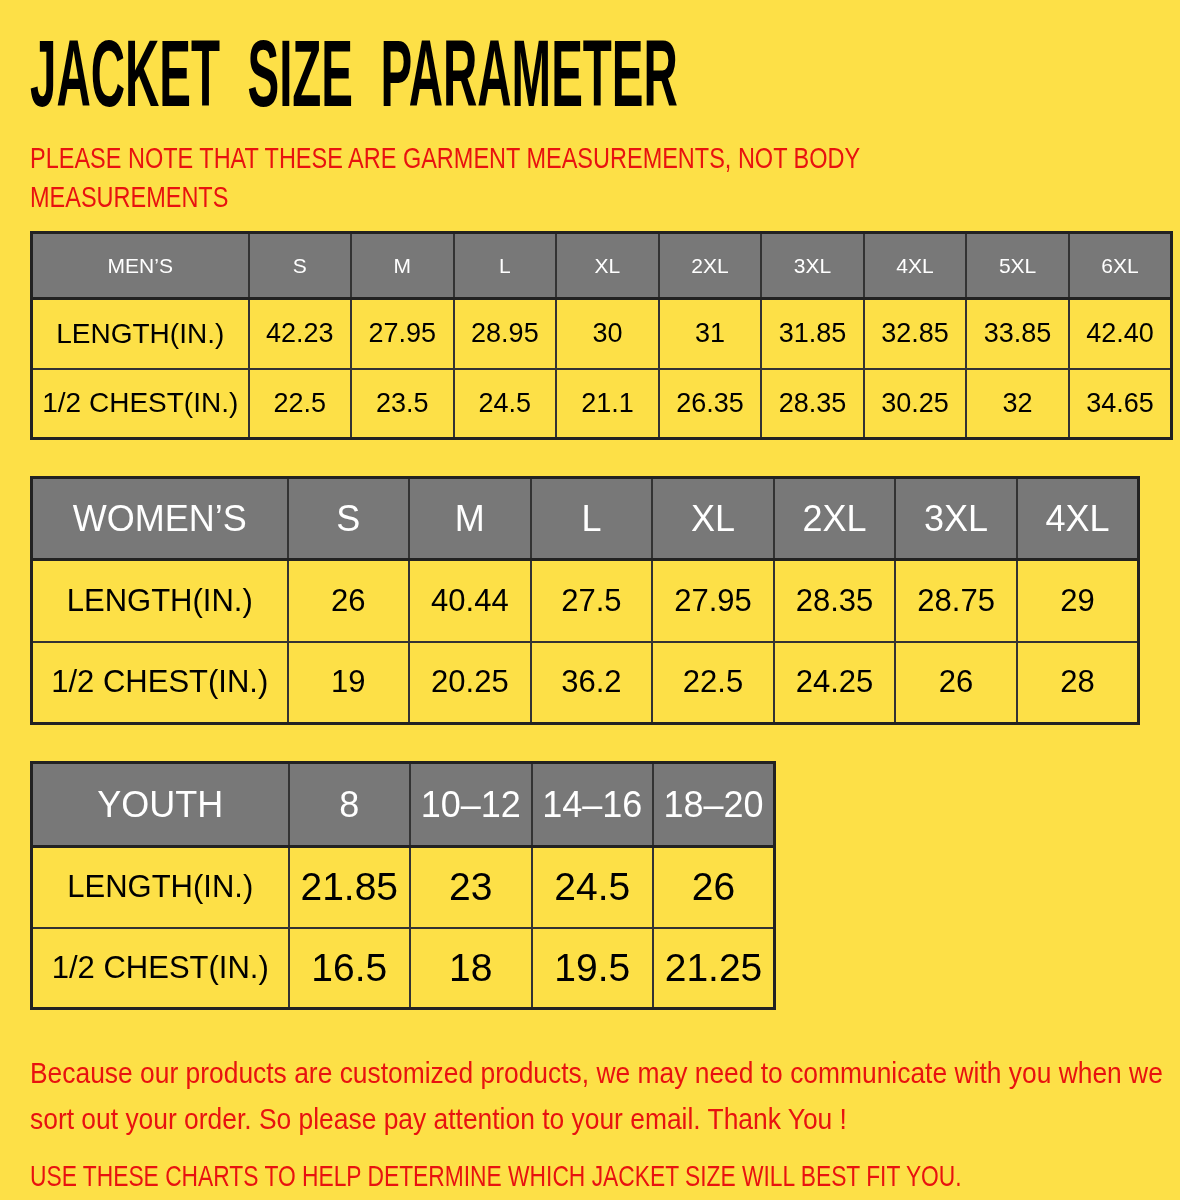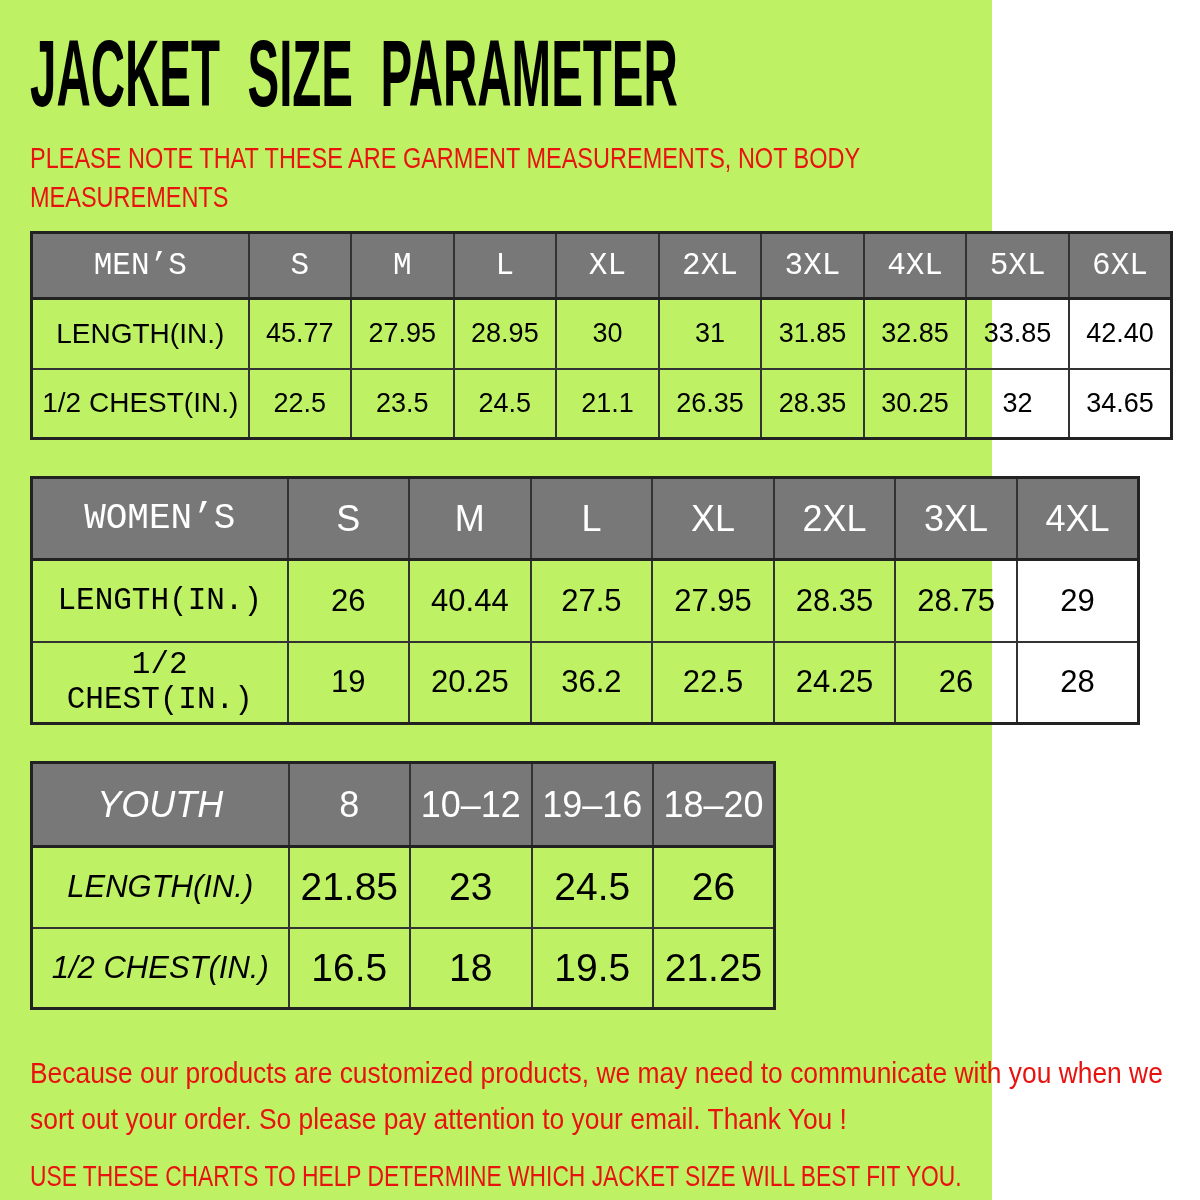--- a/index.html
+++ b/index.html
@@ -5,25 +5,25 @@
   * { margin: 0; padding: 0; box-sizing: border-box; }
   html, body { background: #ffffff; }
   body {
     width: 1200px;
     height: 1200px;
     font-family: "Liberation Sans", sans-serif;
     color: #000000;
     overflow: hidden;
   }
   .page {
-    width: 992px;
+    width: 1180px;
     height: 1200px;
     padding-left: 30px;
     padding-top: 26px;
-    background: #bef264;
+    background: #fde047;
   }
 
   
   .title {
     font-size: 95px;
     font-weight: bold;
     line-height: 1.0;
     letter-spacing: 0px;
     word-spacing: 0.30em;
     white-space: nowrap;
@@ -57,35 +57,35 @@
     padding: 0;
   }
   .size-table th {
     background: #787878;
     color: #ffffff;
     font-weight: normal;
     border-bottom: 3px solid #222222;
   }
 
   #mens-table { width: 1143px; margin-top: 14px; }
-  #mens-table th { height: 66px; font-size: 31px; font-family: Liberation Mono, monospace; }
+  #mens-table th { height: 66px; font-size: 21px; }
   #mens-table td { height: 70px; font-size: 27px; }
   #mens-table th:first-child, #mens-table td:first-child { width: 217px; }
   #mens-table .label-cell { font-size: 28px; }
 
   #womens-table { width: 1110px; margin-top: 36px; }
   #womens-table th { height: 82px; font-size: 36px; }
   #womens-table td { height: 82px; font-size: 31px; }
-  #womens-table th:first-child, #womens-table td:first-child { width: 256px; font-family: Liberation Mono, monospace; }
+  #womens-table th:first-child, #womens-table td:first-child { width: 256px; }
   #womens-table .label-cell { font-size: 31px; }
 
   #youth-table { width: 746px; margin-top: 36px; }
   #youth-table th { height: 84px; font-size: 36px; }
   #youth-table td { height: 81px; font-size: 39px; }
-  #youth-table th:first-child, #youth-table td:first-child { width: 257px; font-style: italic; }
+  #youth-table th:first-child, #youth-table td:first-child { width: 257px; }
   #youth-table .label-cell { font-size: 31px; }
 
   
   .footer-note-1 {
     margin-top: 40px;
     width: 1300px;
     font-size: 30px;
     line-height: 46px;
     color: #e8120f;
     transform: scaleX(0.88);
@@ -121,21 +121,21 @@
           <th>2XL</th>
           <th>3XL</th>
           <th>4XL</th>
           <th>5XL</th>
           <th>6XL</th>
         </tr>
       </thead>
       <tbody>
         <tr>
           <td class="label-cell">LENGTH(IN.)</td>
-          <td class="value-cell">45.77</td>
+          <td class="value-cell">42.23</td>
           <td class="value-cell">27.95</td>
           <td class="value-cell">28.95</td>
           <td class="value-cell">30</td>
           <td class="value-cell">31</td>
           <td class="value-cell">31.85</td>
           <td class="value-cell">32.85</td>
           <td class="value-cell">33.85</td>
           <td class="value-cell">42.40</td>
         </tr>
         <tr>
@@ -189,21 +189,21 @@
         </tr>
       </tbody>
     </table>
 
   <table id="youth-table" class="size-table">
       <thead>
         <tr>
           <th>YOUTH</th>
           <th>8</th>
           <th>10–12</th>
-          <th>19–16</th>
+          <th>14–16</th>
           <th>18–20</th>
         </tr>
       </thead>
       <tbody>
         <tr>
           <td class="label-cell">LENGTH(IN.)</td>
           <td class="value-cell">21.85</td>
           <td class="value-cell">23</td>
           <td class="value-cell">24.5</td>
           <td class="value-cell">26</td>

